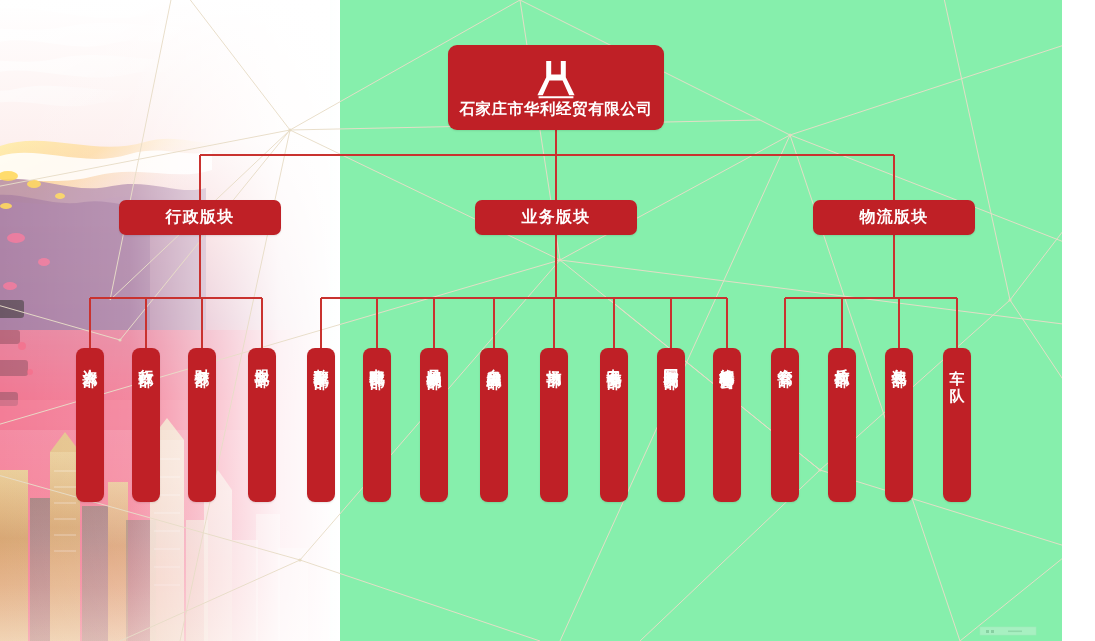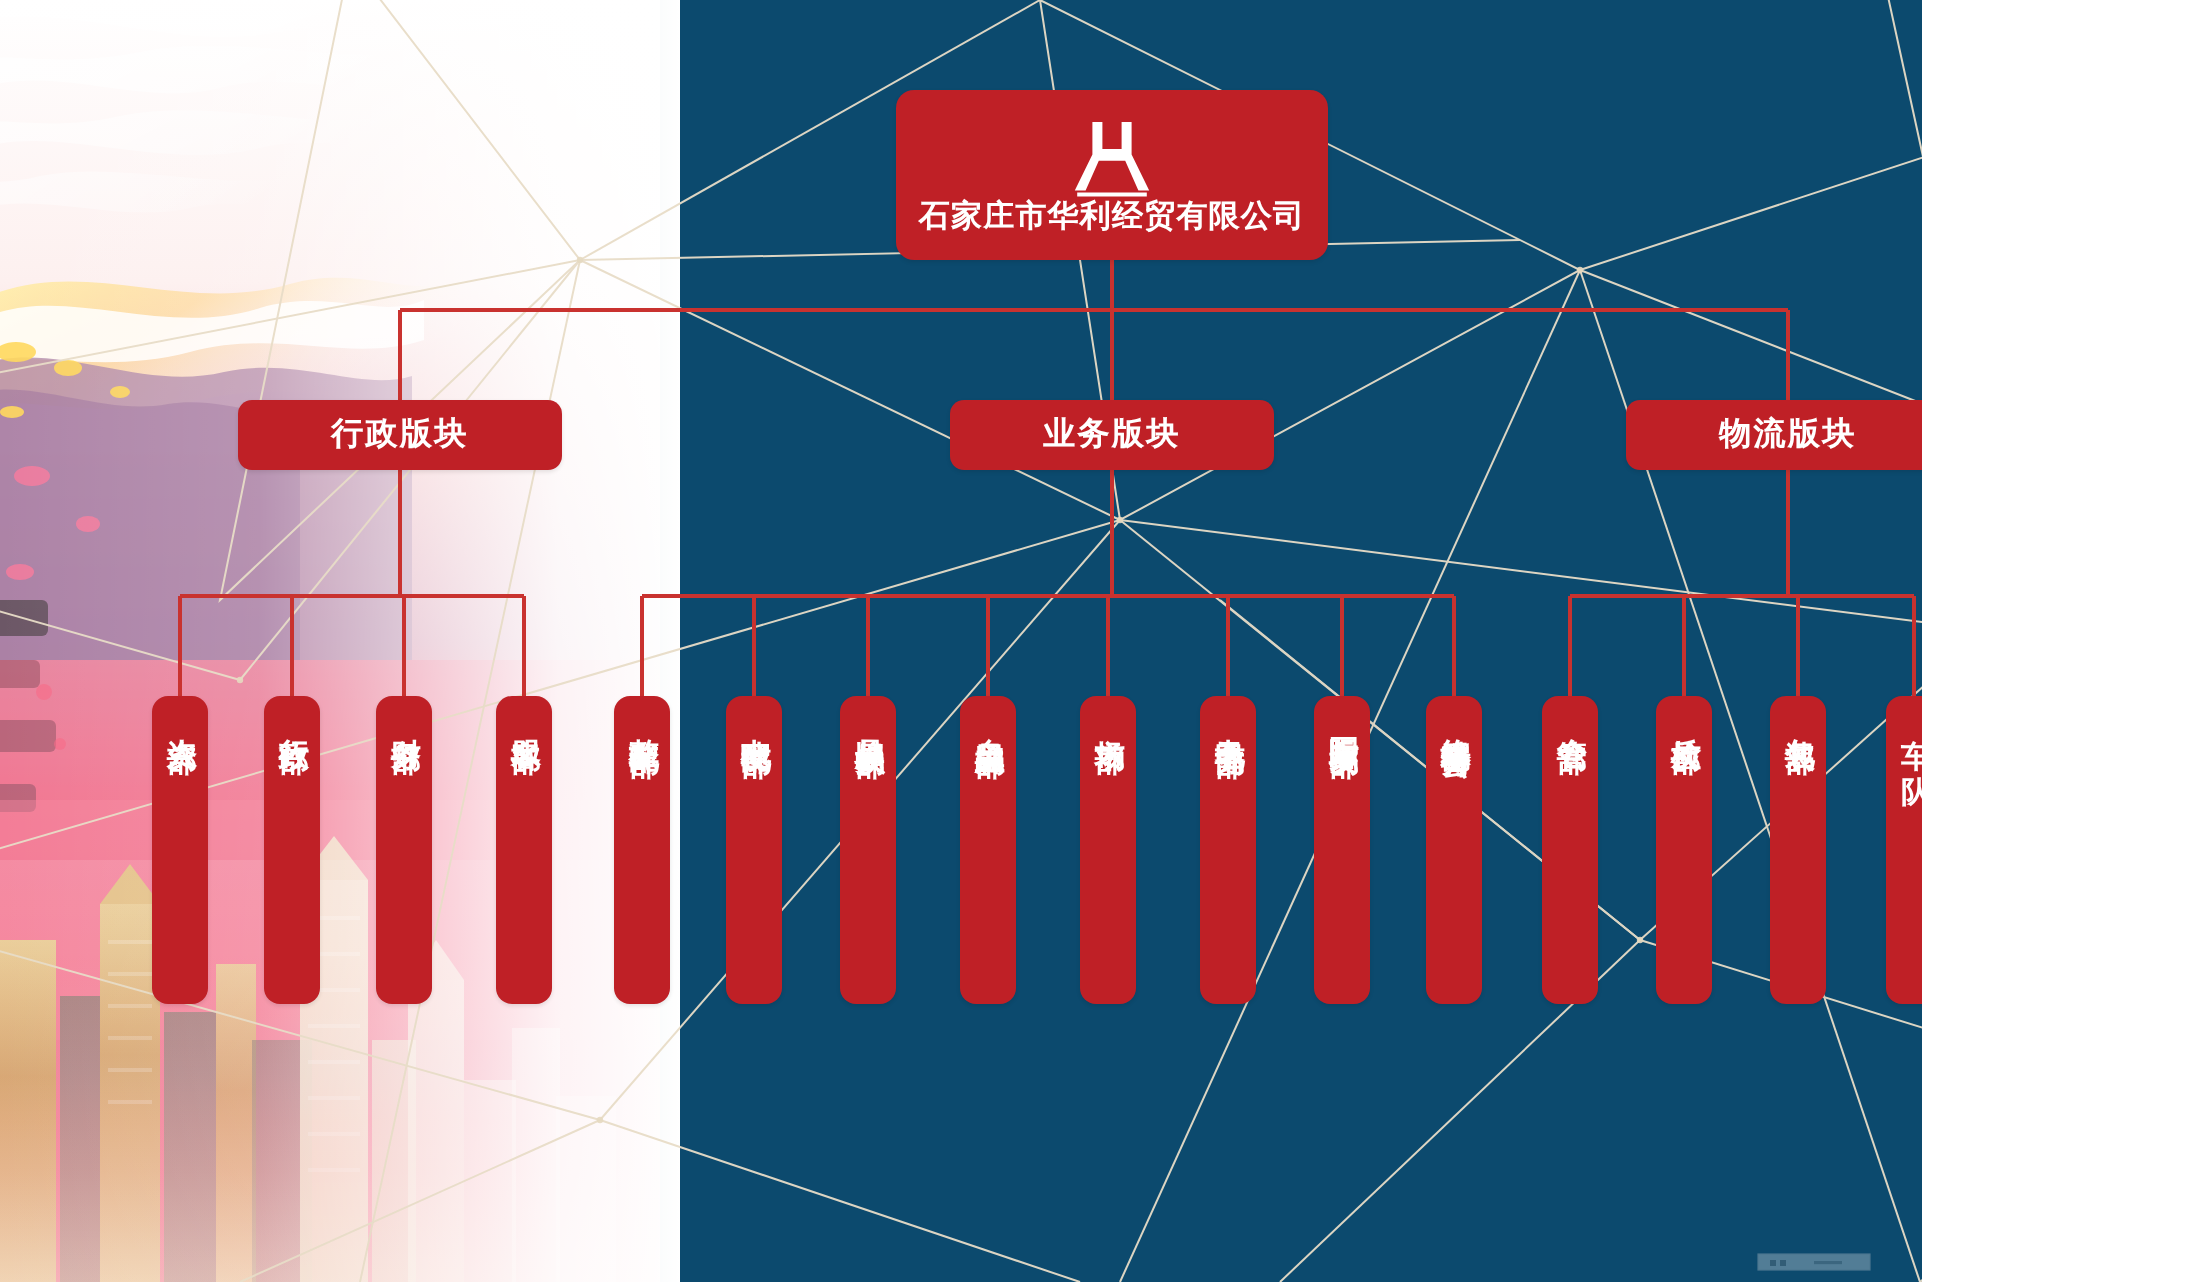--- a/index.html
+++ b/index.html
@@ -1,21 +1,21 @@
 <!DOCTYPE html>
 <html><head>
 <meta charset="utf-8">
 <style>
   html,body{margin:0;padding:0;}
   body{
     width:1095px;height:641px;overflow:hidden;
     font-family:"Liberation Sans","DejaVu Sans",sans-serif;
     background:#ffffff;position:relative;
   }
-  #stage{position:absolute;inset:0;width:961px;height:641px;overflow:hidden;background:#0c4a6e;}
+  #stage{position:absolute;inset:0;width:1062px;height:641px;overflow:hidden;background:#86efac;}
 
   
   .bg-photo{
     position:absolute;left:0;top:0;width:330px;height:641px;
     pointer-events:none;
   }
   .bg-net{position:absolute;left:0;top:0;width:1095px;height:641px;pointer-events:none;}
   .bg-fade{
     position:absolute;left:0;top:0;width:340px;height:641px;pointer-events:none;
     background:linear-gradient(to right,rgba(255,255,255,0) 0%,rgba(255,255,255,0.12) 38%,rgba(255,255,255,0.55) 62%,rgba(255,255,255,0.9) 82%,#fff 100%);

